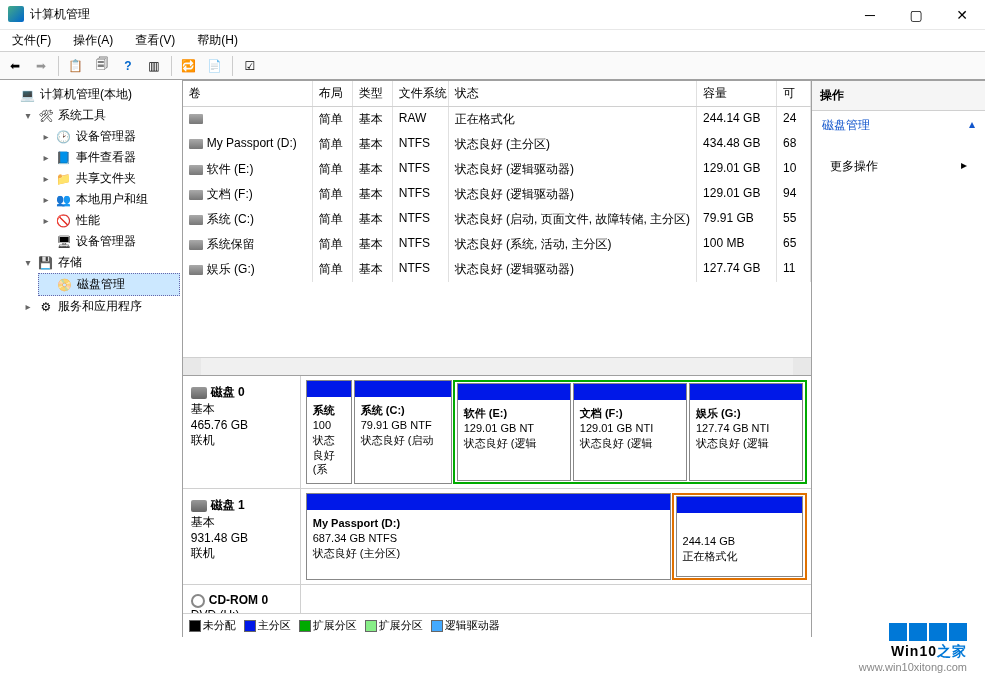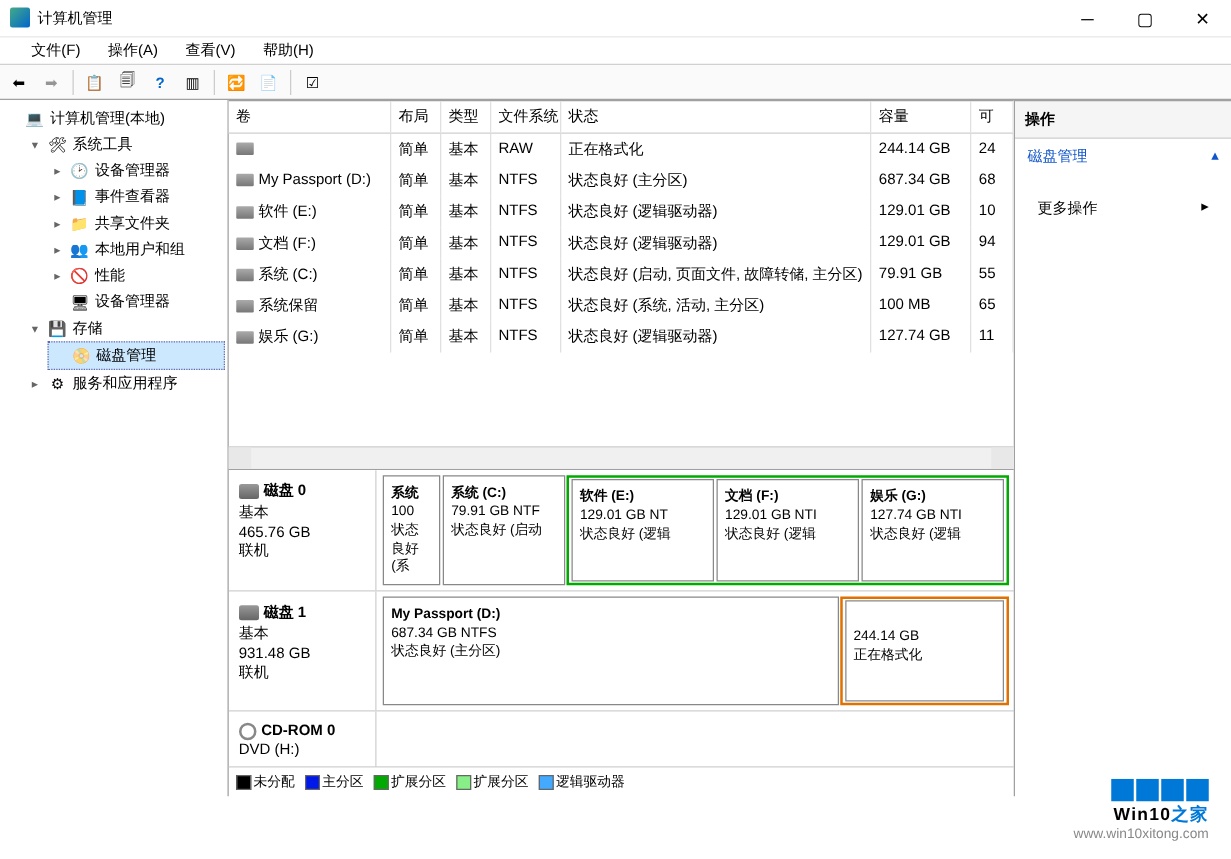--- a/index.html
+++ b/index.html
@@ -6,21 +6,21 @@
 body { font-family: "Microsoft YaHei", "Segoe UI", Tahoma, sans-serif; font-size: 12px; background: #fff; width: 985px; height: 687px; overflow: hidden; position: relative; }
 
 
 .titlebar { height: 30px; display: flex; align-items: center; justify-content: space-between; background: #fff; border-bottom: 1px solid #e8e8e8; }
 .titlebar-left { display: flex; align-items: flex-start; padding-left: 8px; gap: 6px; }
 .titlebar-icon { width: 16px; height: 16px; background: linear-gradient(135deg,#4a8,#06c); border-radius: 2px; display:inline-block;}
 .win-controls { display: flex; }
 .win-btn { width: 46px; height: 30px; display: flex; align-items: center; justify-content: center; font-size: 14px; cursor: pointer; }
 
 
-.menubar { height: 22px; display: flex; align-items: center; padding: 0 21px; gap: 14px; border-bottom: 1px solid #d0d0d0; }
+.menubar { height: 22px; display: flex; align-items: center; padding: 0 8px; gap: 14px; border-bottom: 1px solid #d0d0d0; }
 .menubar span { cursor: pointer; padding: 2px 4px; }
 
 
 .toolbar { height: 28px; display: flex; align-items: center; padding: 0 4px; gap: 4px; border-bottom: 1px solid #a0a0a0; background:#fafafa;}
 .tool-btn { width: 22px; height: 22px; display: flex; align-items: center; justify-content: center; border: 1px solid transparent; cursor:pointer; font-size:12px;}
 .tool-sep { width:1px; height:20px; background:#ccc; margin:0 2px;}
 
 
 .main { display: flex; height: calc(687px - 30px - 22px - 28px - 50px); }
 .tree-pane { width: 190px; border-right: 1px solid #a0a0a0; overflow: auto; padding: 4px 2px; }
@@ -49,21 +49,21 @@
 .disk-panel { flex:1; overflow:auto; border-top:1px solid #a0a0a0;}
 .disk-row { display: flex; border-bottom: 1px solid #d0d0d0; min-height: 96px; }
 .disk-info { width: 118px; padding: 8px; border-right:1px solid #d0d0d0;}
 .disk-info .di-icon{display:inline-block;width:16px;height:12px;background:linear-gradient(#999,#666);border-radius:2px;margin-right:4px;vertical-align:middle;}
 .disk-info .di-cd{display:inline-block;width:14px;height:14px;border-radius:50%;border:2px solid #888;margin-right:4px;vertical-align:middle;}
 .disk-info b{font-weight:bold;}
 .disk-parts { flex:1; display:flex; gap:0; padding:4px;}
 .part-group { display:flex; flex:1; border:2px solid transparent; padding:1px;}
 .part-group.green{border-color:#0a0;}
 .part-group.orange{border-color:#e07000;}
-.part { flex:1; border:1px solid #888; margin:0 1px; display:flex;}
+.part { flex:1; border:1px solid #888; margin:0 1px; display:flex;flex-direction:column;}
 .part-hdr{height:16px;background:#0018e8;}
 .part-body{padding:6px;font-size:11px;line-height:1.35;}
 .part-body b{font-weight:bold;}
 
 
 .legend{display:flex;align-items:center;gap:8px;padding:4px 6px;border-top:1px solid #d0d0d0;font-size:11px;}
 .legend .sw{width:12px;height:12px;border:1px solid #666;display:inline-block;margin-right:2px;vertical-align:middle;}
 
 
 .actions-pane .ah{padding:6px 8px;background:#f5f5f5;font-weight:bold;border-bottom:1px solid #d0d0d0;border-top:1px solid #a0a0a0;}
@@ -201,21 +201,21 @@
           <div class="c-status">正在格式化</div>
           <div class="c-cap">244.14 GB</div>
           <div class="c-free">24</div>
         </div>
         <div class="vol-row">
           <div class="c-vol"><span class="vol-icon"></span>My Passport (D:)</div>
           <div class="c-layout">简单</div>
           <div class="c-type">基本</div>
           <div class="c-fs">NTFS</div>
           <div class="c-status">状态良好 (主分区)</div>
-          <div class="c-cap">687.34 GB</div>
+          <div class="c-cap">434.48 GB</div>
           <div class="c-free">68</div>
         </div>
         <div class="vol-row">
           <div class="c-vol"><span class="vol-icon"></span>软件 (E:)</div>
           <div class="c-layout">简单</div>
           <div class="c-type">基本</div>
           <div class="c-fs">NTFS</div>
           <div class="c-status">状态良好 (逻辑驱动器)</div>
           <div class="c-cap">129.01 GB</div>
           <div class="c-free">10</div>

